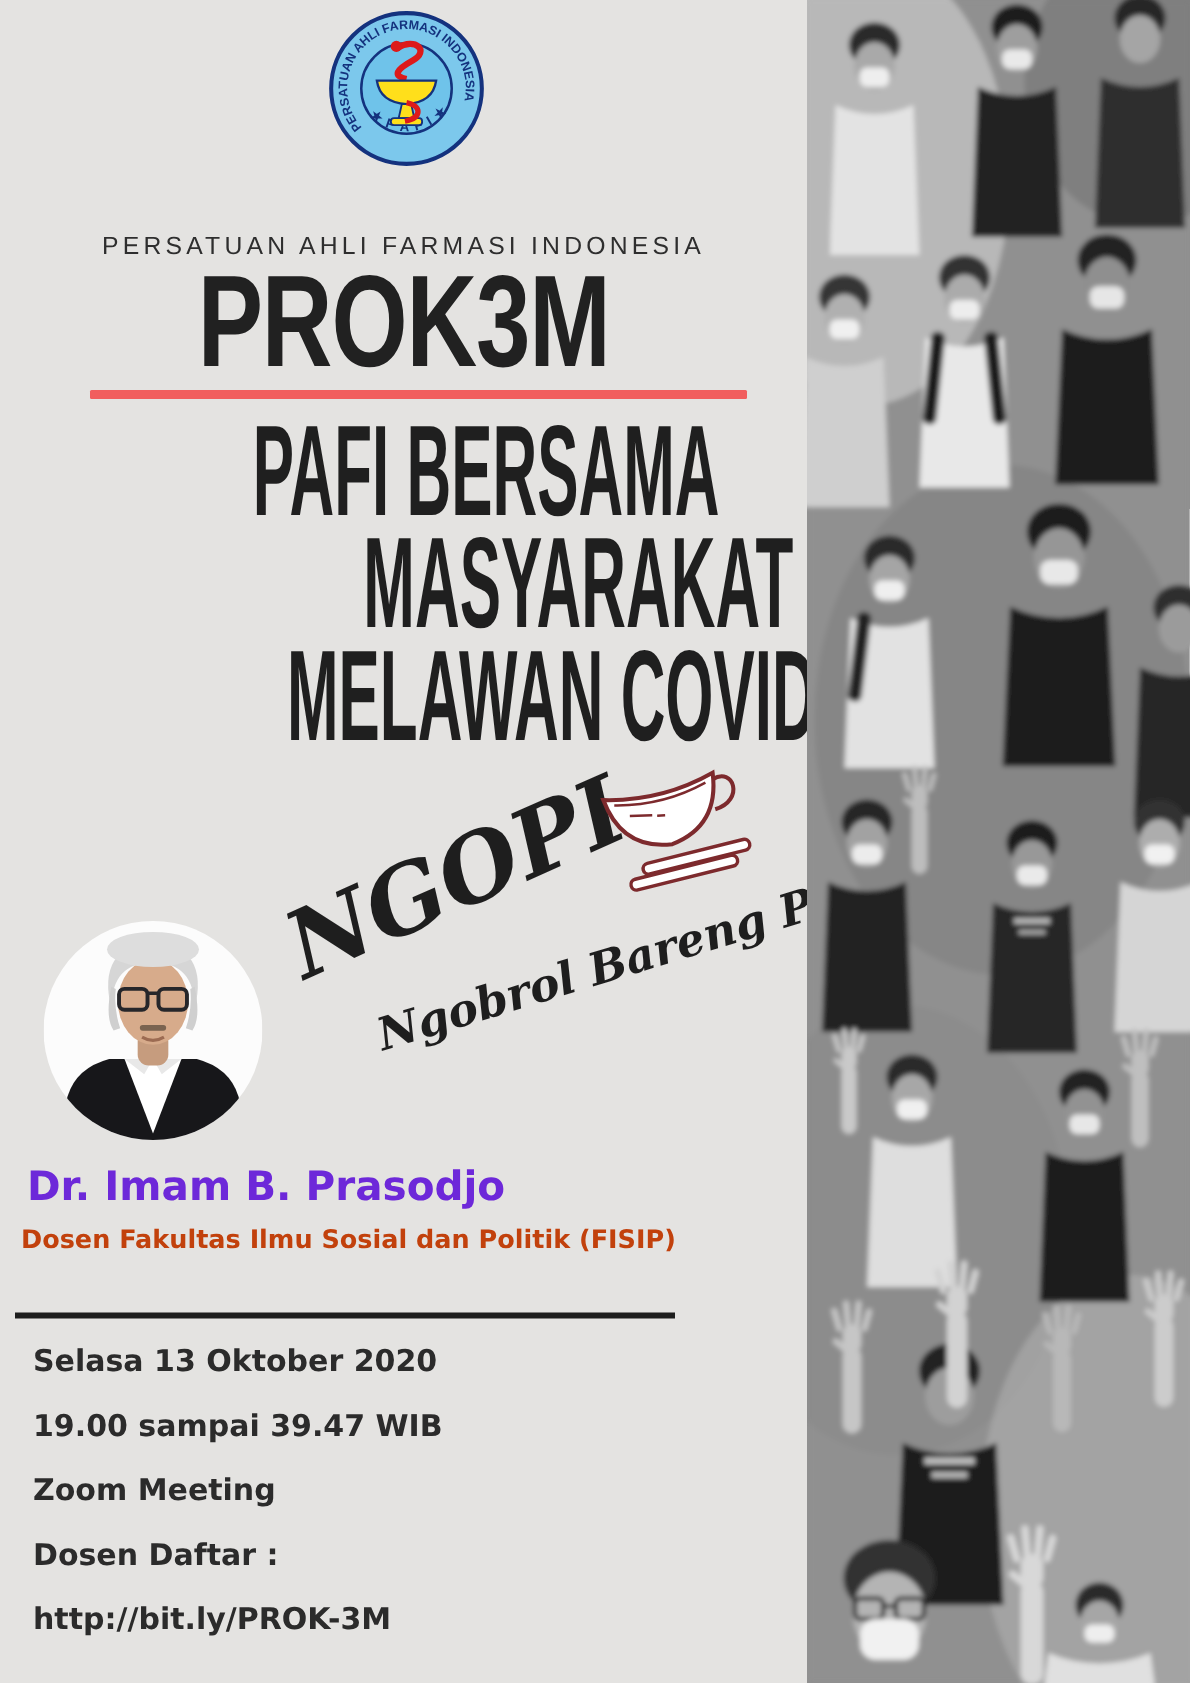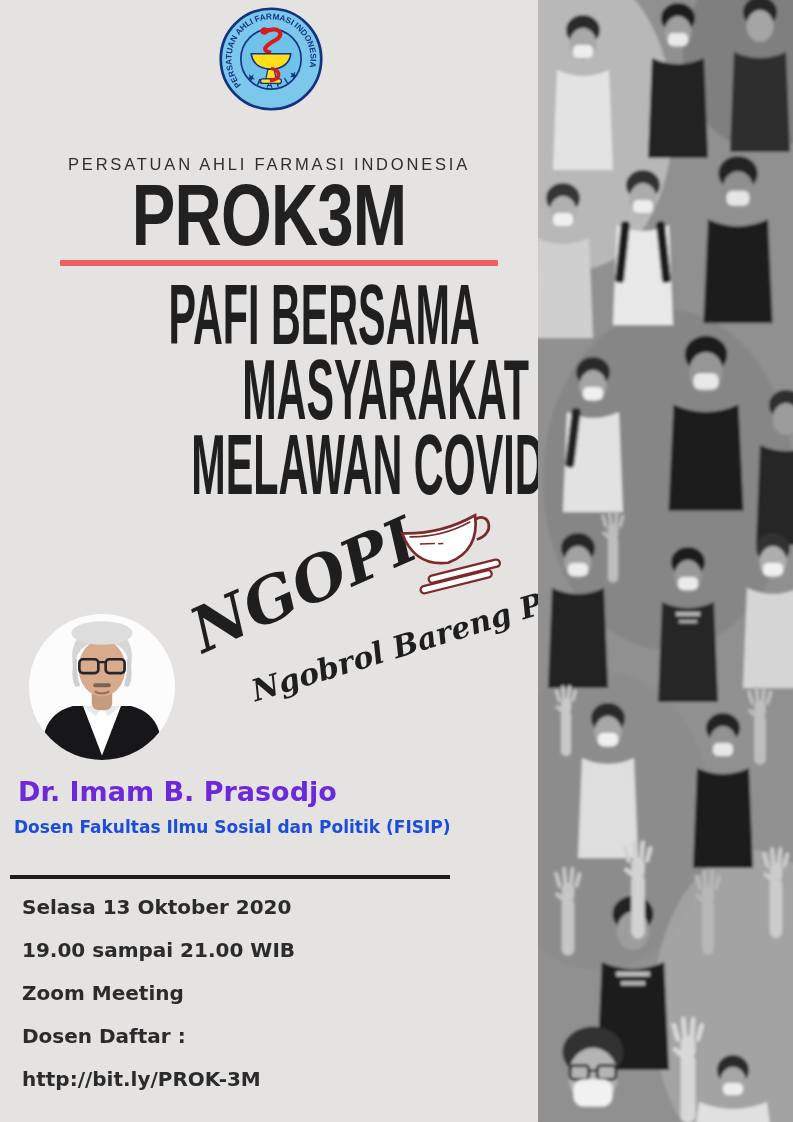--- a/index.html
+++ b/index.html
@@ -52,21 +52,21 @@
   }
   .cup{position:absolute;left:392px;top:510px;width:116px;height:96px;}
 
   
   .avatar{position:absolute;left:29px;top:614px;width:146px;height:146px;}
   .speaker-name{
     position:absolute;left:18px;top:776px;font-size:27px;font-weight:700;color:#6d28d9;
     font-family:"DejaVu Sans",sans-serif;white-space:nowrap;
   }
   .speaker-role{
-    position:absolute;left:14px;top:814px;font-size:17px;font-weight:700;color:#1d4ed8;
+    position:absolute;left:14px;top:814px;font-size:17px;font-weight:700;color:#c2410c;
     font-family:"DejaVu Sans",sans-serif;line-height:27px;white-space:nowrap;
   }
   .dark-rule{
     position:absolute;left:10px;top:875px;width:440px;height:4px;background:#1d1d1d;
   }
 
   
   .details{
     position:absolute;left:22px;top:886px;
     font-family:"DejaVu Sans",sans-serif;font-weight:700;font-size:20px;color:#2b2b2b;
@@ -162,21 +162,21 @@
     </div>
 
     <div class="speaker-name">Dr. Imam B. Prasodjo</div>
     <div class="speaker-role">
       <div>Dosen Fakultas Ilmu Sosial dan Politik (FISIP)</div>
     </div>
     <div class="dark-rule"></div>
 
     <div class="details">
       <div class="row">Selasa 13 Oktober 2020</div>
-      <div class="row">19.00 sampai 21.00 WIB</div>
+      <div class="row">19.00 sampai 39.47 WIB</div>
       <div class="row">Zoom Meeting</div>
       <div class="row">Dosen Daftar :</div>
       <div class="row">http://bit.ly/PROK-3M</div>
     </div>
   </div>
 
   <div class="photo-col">
     <svg viewBox="0 0 255 1122" width="255" height="1122" xmlns="http://www.w3.org/2000/svg" xmlns:xlink="http://www.w3.org/1999/xlink">
       <defs>
         <filter id="blurF" x="-5%" y="-2%" width="110%" height="104%">

